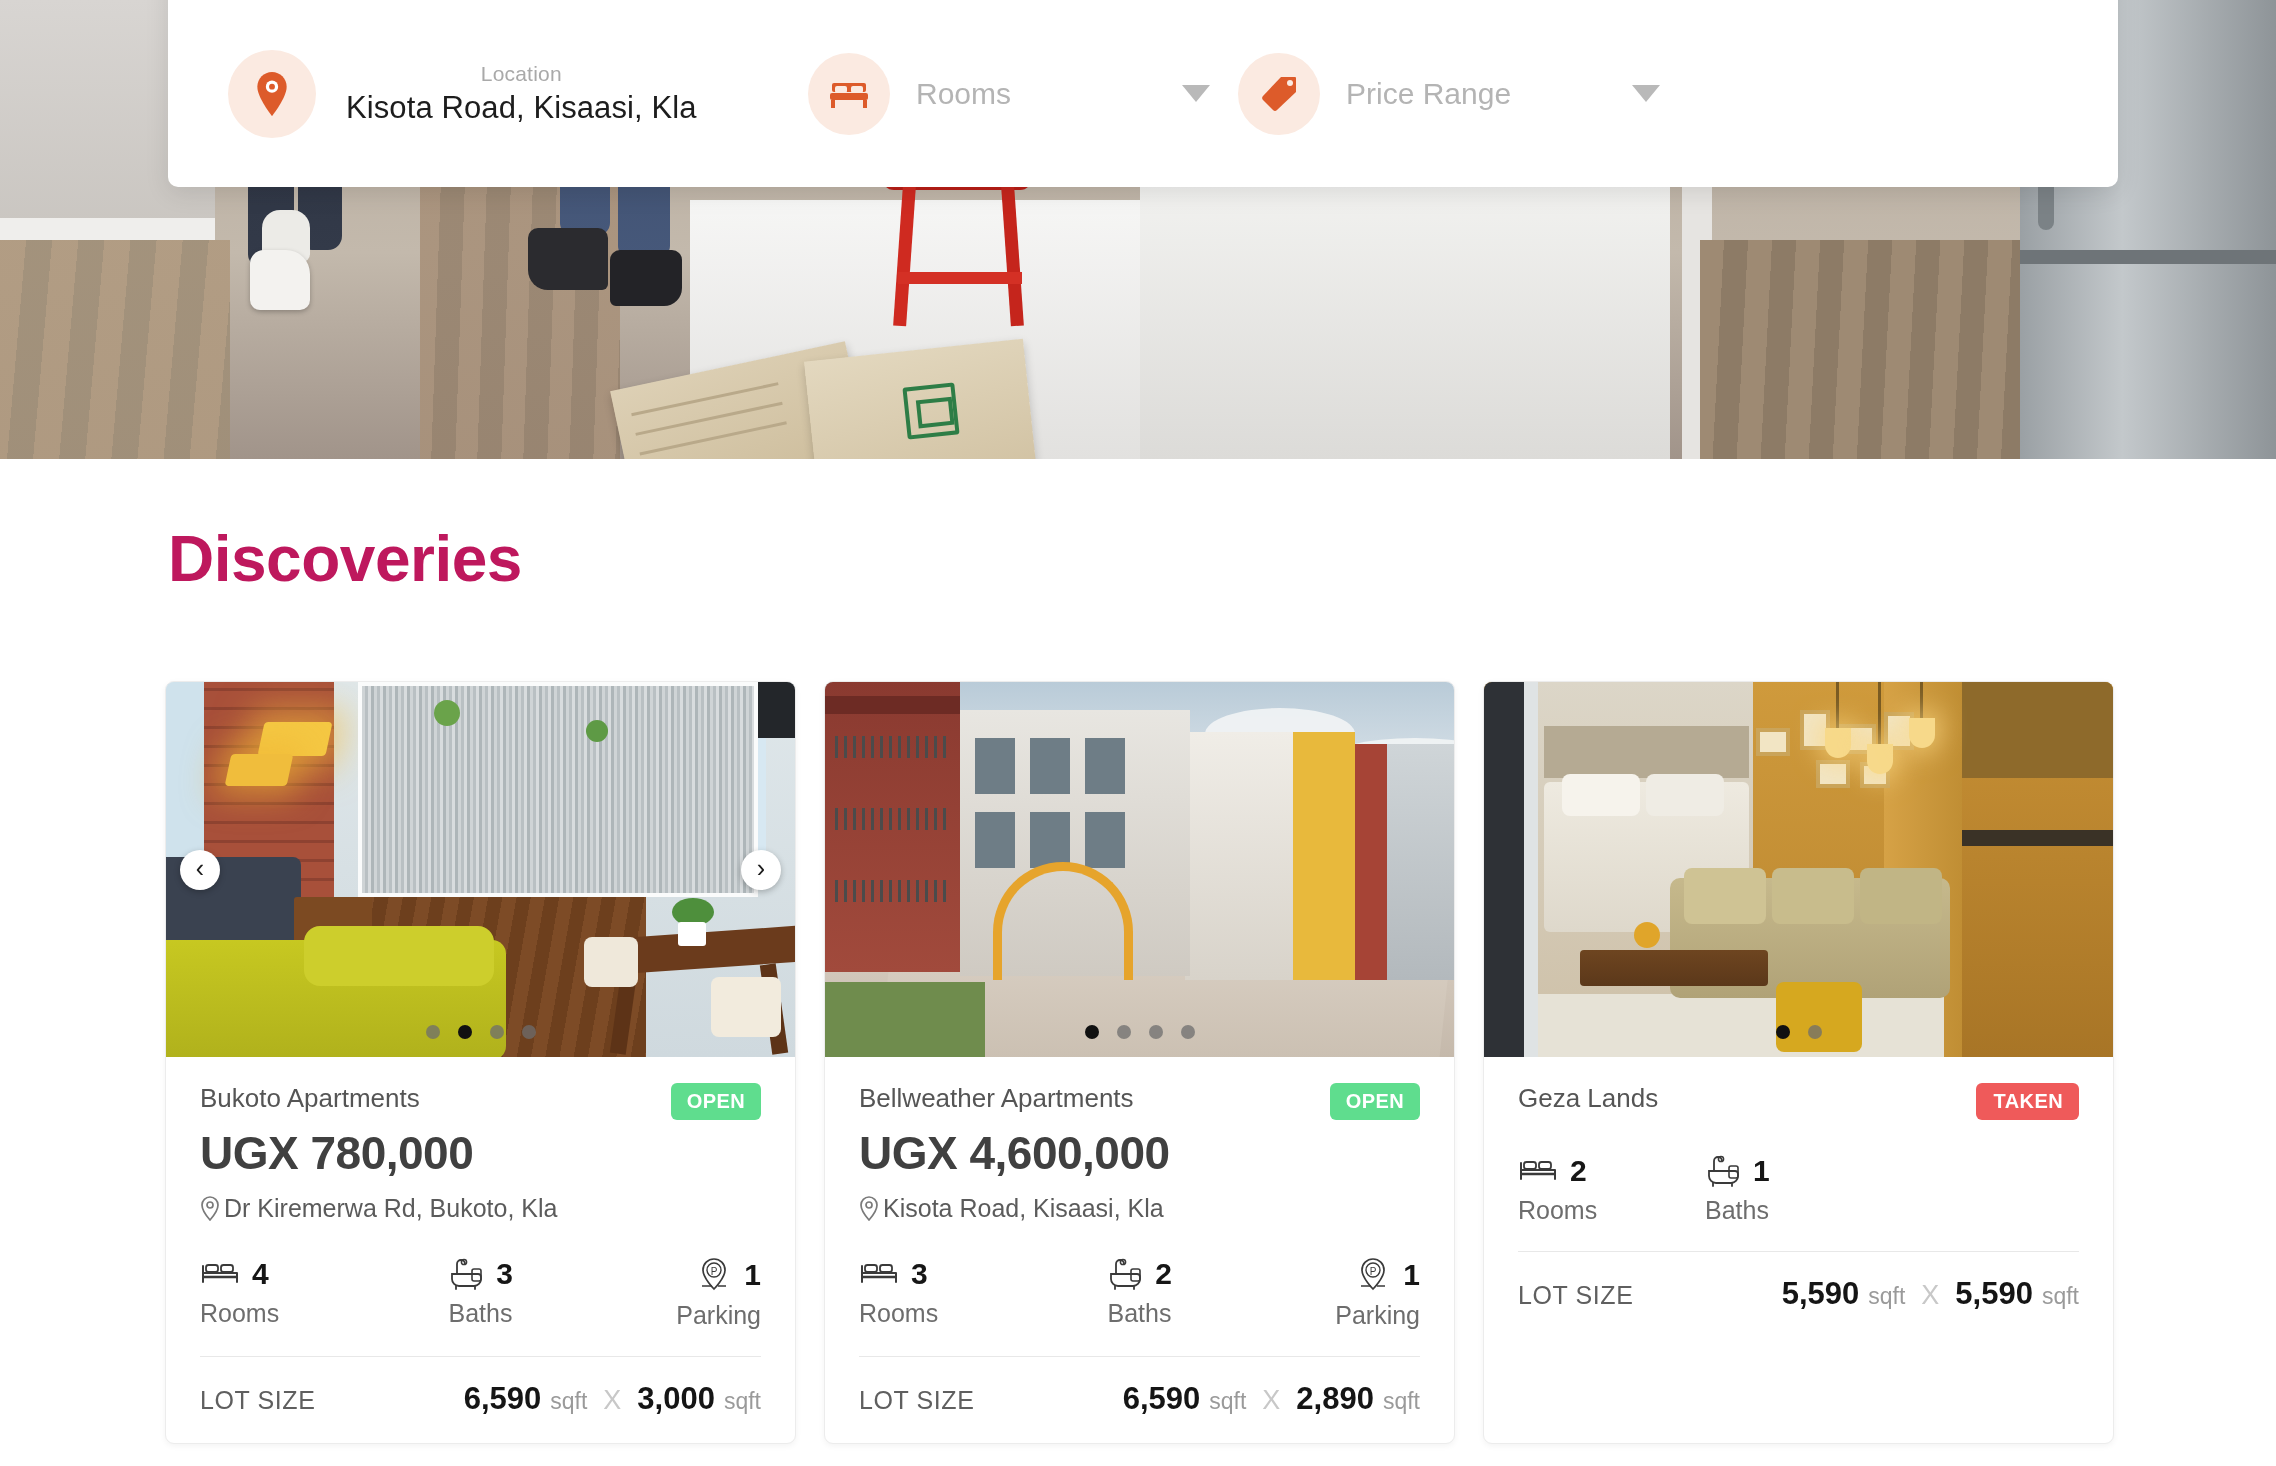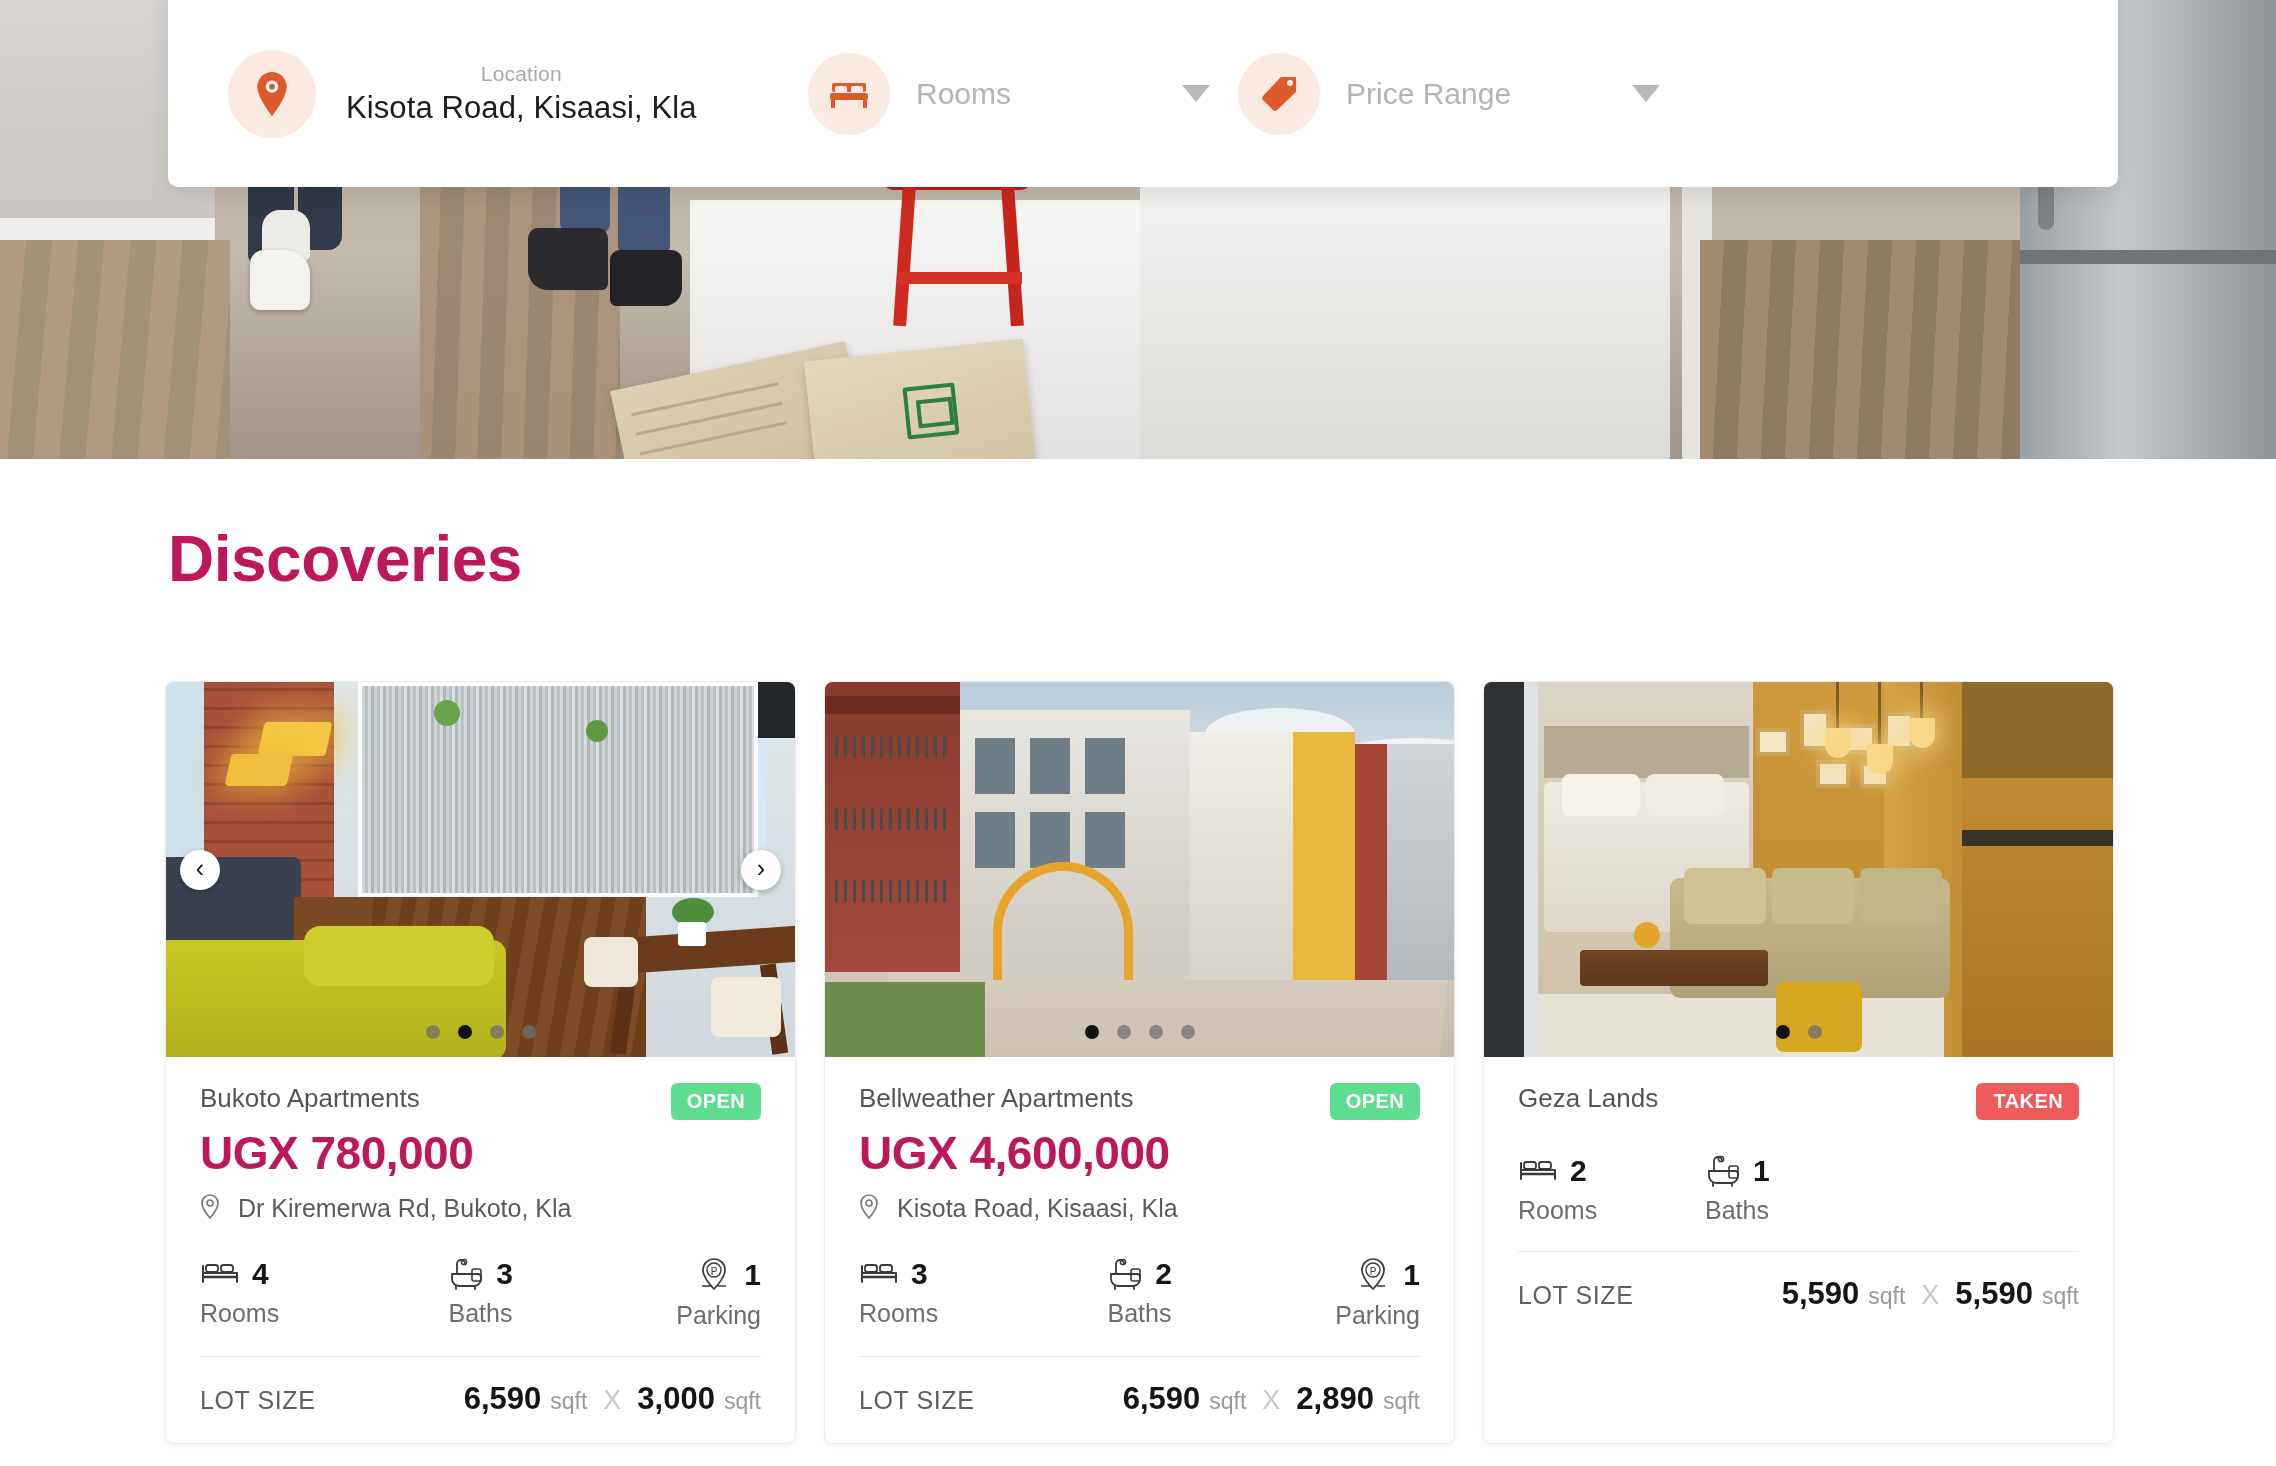--- a/index.html
+++ b/index.html
@@ -245,22 +245,22 @@
   .dot { width: 14px; height: 14px; border-radius: 50%; background: rgba(110,110,110,.75); cursor:pointer; }
   .dot.on { background: #111; }
 
   .card-body { padding: 26px 34px 0 34px; }
   .row-top { display: flex; align-items: flex-start; justify-content: space-between; }
   .prop-name { font-size: 26px; color: #555; }
   .badge { font-size: 20px; font-weight: bold; color:#fff; padding: 7px 16px;
     border-radius: 6px; letter-spacing:.4px; }
   .badge.open { background: #5fdd8e; }
   .badge.taken { background: #ef5a5a; padding-left: 18px; }
-  .price { font-size: 46px; font-weight: bold; color: #be185d; margin-top: 6px; letter-spacing:-0.5px;}
-  .addr { display:flex; gap:18px; margin-top: 14px;
+  .price { font-size: 46px; font-weight: bold; color: #404040; margin-top: 6px; letter-spacing:-0.5px;}
+  .addr { display:flex; align-items:center; gap:4px; margin-top: 14px;
     font-size: 25px; color: #5b5b5b; }
 
   .specs { display: flex; margin: 34px 0 0 0; }
   .spec { flex: 1; }
   .spec.r { text-align: right; }
   .spec.r .spec-top { justify-content: flex-end; }
   .spec-top { display:flex; align-items:center; gap:12px; }
   .spec-num { font-size: 30px; font-weight: bold; color:#161616; }
   .spec-lbl { font-size: 25px; color:#6d6d6d; margin-top: 8px; }
 

